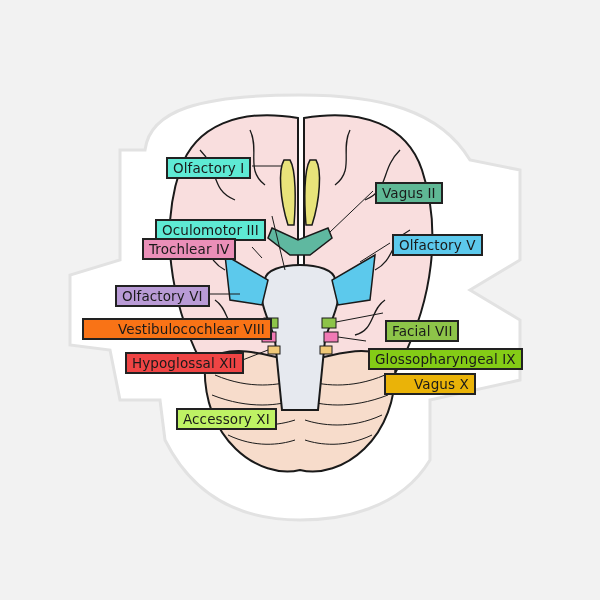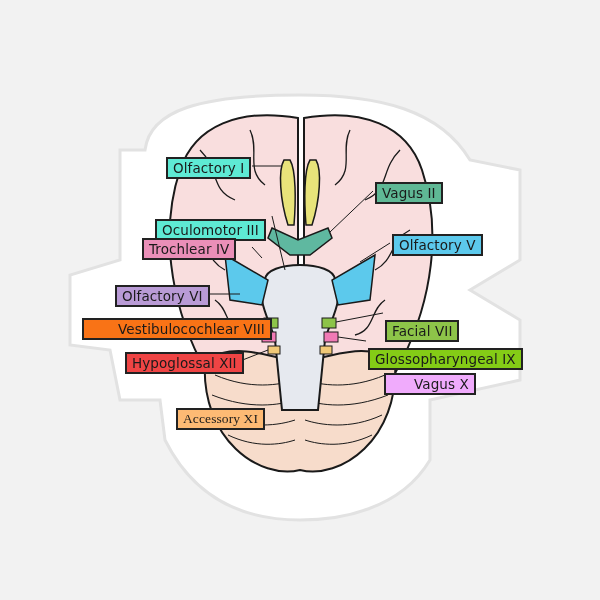--- a/index.html
+++ b/index.html
@@ -78,15 +78,15 @@
   <div class="label" style="left:166px;top:157px;background:#5eead4;">Olfactory I</div>
   <div class="label" style="left:375px;top:182px;background:#5fb895;">Vagus II</div>
   <div class="label" style="left:155px;top:207px;background:#5eead4;margin-top:12px;">Oculomotor III</div>
   <div class="label" style="left:142px;top:238px;background:#ea8fb8;">Trochlear IV</div>
   <div class="label" style="left:392px;top:234px;background:#5cc9ec;">Olfactory V</div>
   <div class="label" style="left:115px;top:285px;background:#b99bd6;">Olfactory VI</div>
   <div class="label" style="left:385px;top:320px;background:#8dc449;">Facial VII</div>
   <div class="label" style="left:82px;top:318px;background:#f97316;padding-left:34px;">Vestibulocochlear VIII</div>
   <div class="label" style="left:368px;top:332px;background:#84cc16;margin-top:16px;">Glossopharyngeal IX</div>
   <div class="label" style="left:125px;top:352px;background:#ef4444;">Hypoglossal XII</div>
-  <div class="label" style="left:384px;top:373px;background:#f0abfc;padding-left:28px;">Vagus X</div>
-  <div class="label" style="left:176px;top:408px;background:#fdba74;font-family:Liberation Serif, serif;">Accessory XI</div>
+  <div class="label" style="left:384px;top:373px;background:#eab308;padding-left:28px;">Vagus X</div>
+  <div class="label" style="left:176px;top:408px;background:#bef264;">Accessory XI</div>
 </div>
 
 </body></html>

